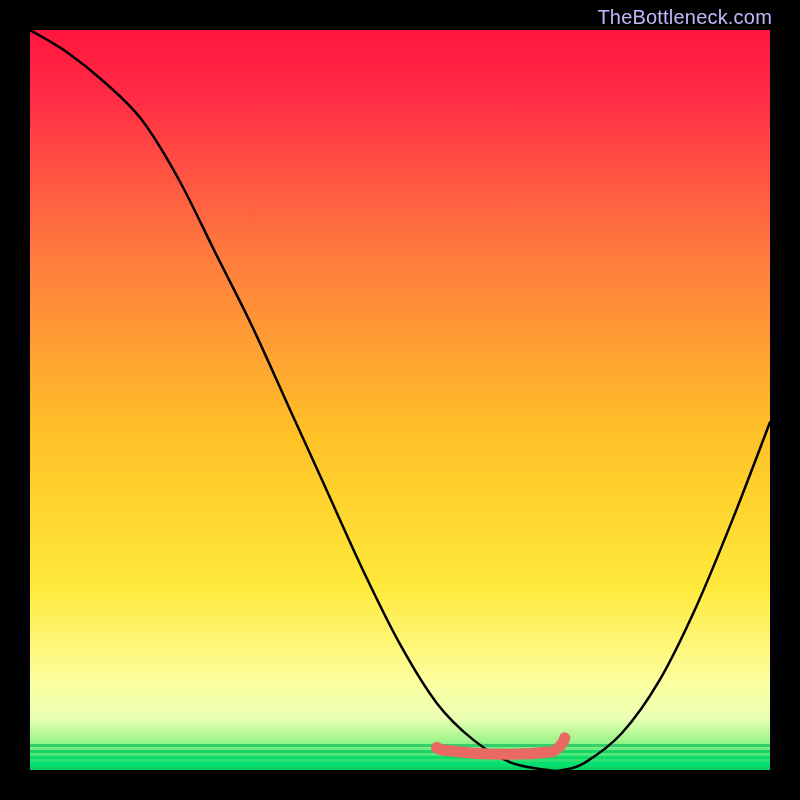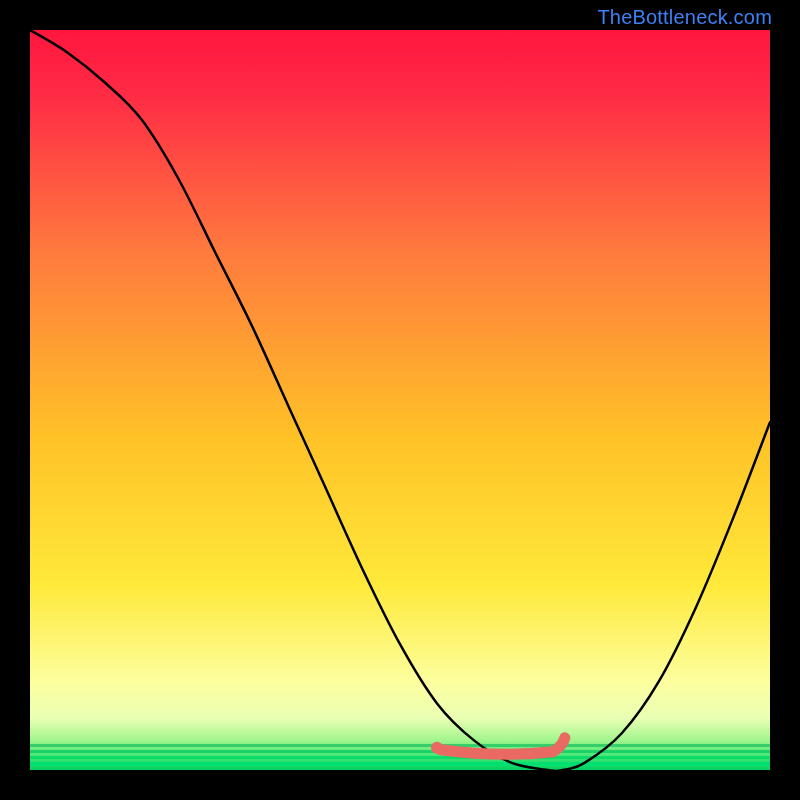--- a/index.html
+++ b/index.html
@@ -22,21 +22,21 @@
     left: 30px;
     top: 30px;
     width: 740px;
     height: 740px;
     overflow: hidden;
   }
   .watermark {
     position: absolute;
     top: 6px;
     right: 28px;
-    color: #3b82f6;
+    color: #c4b5fd;
     font-size: 20px;
     font-weight: 500;
     letter-spacing: 0.2px;
   }
   svg {
     display: block;
   }
 </style>
 </head>
 <body>

